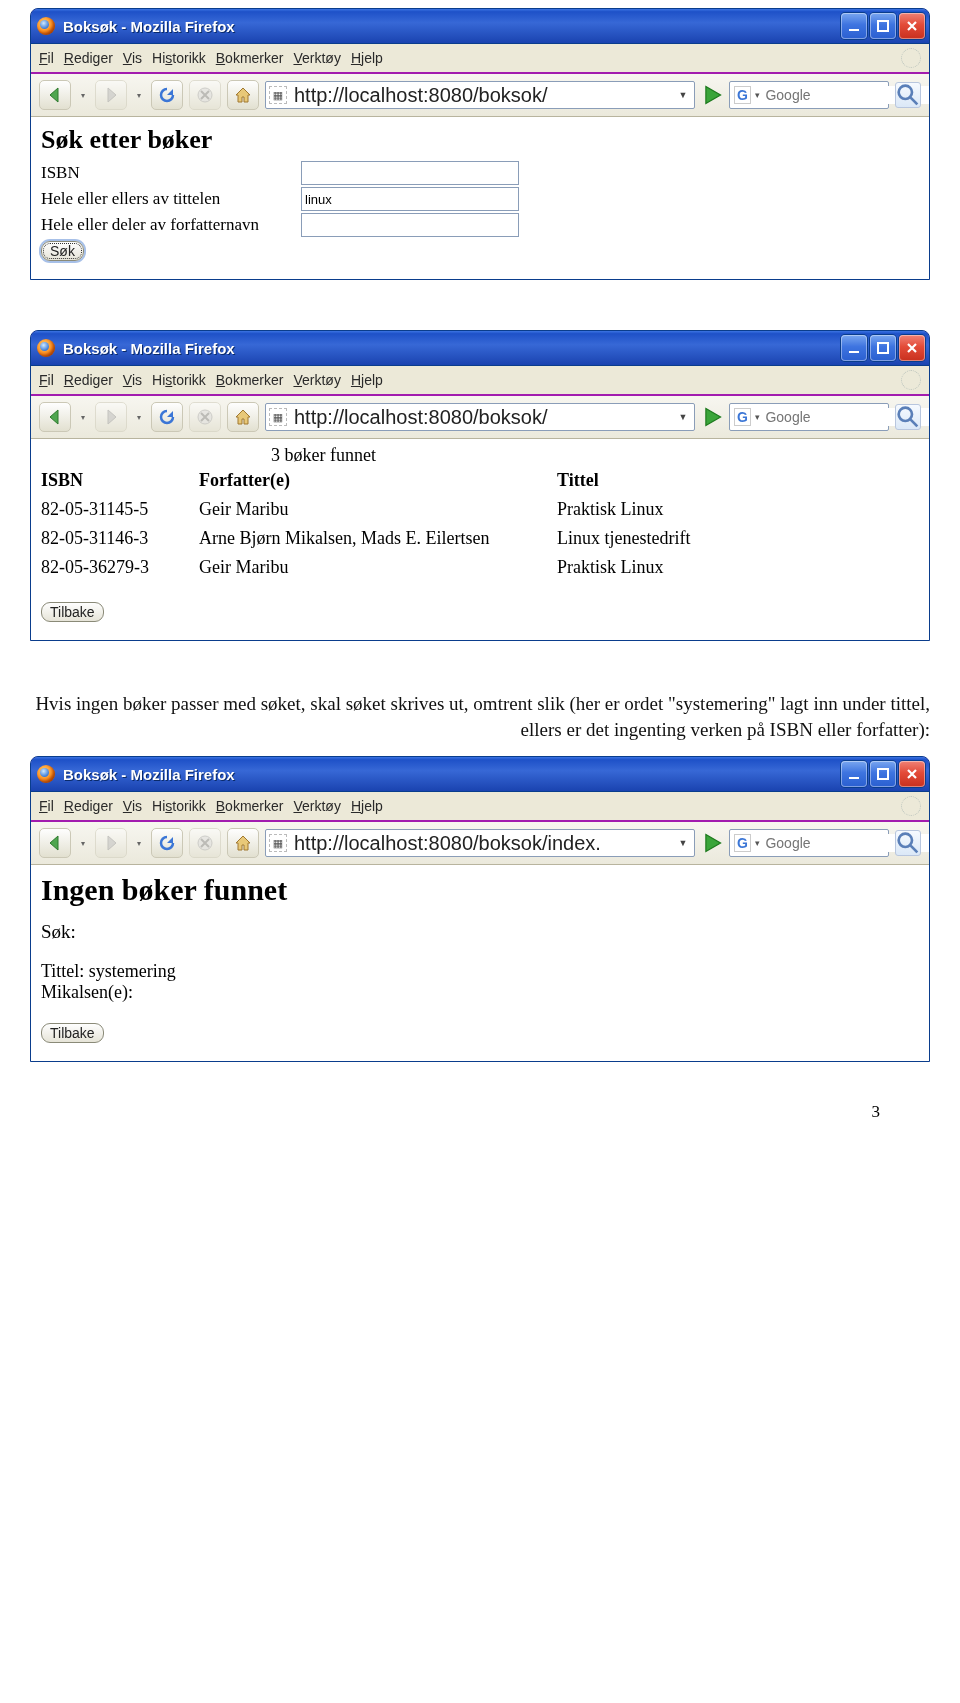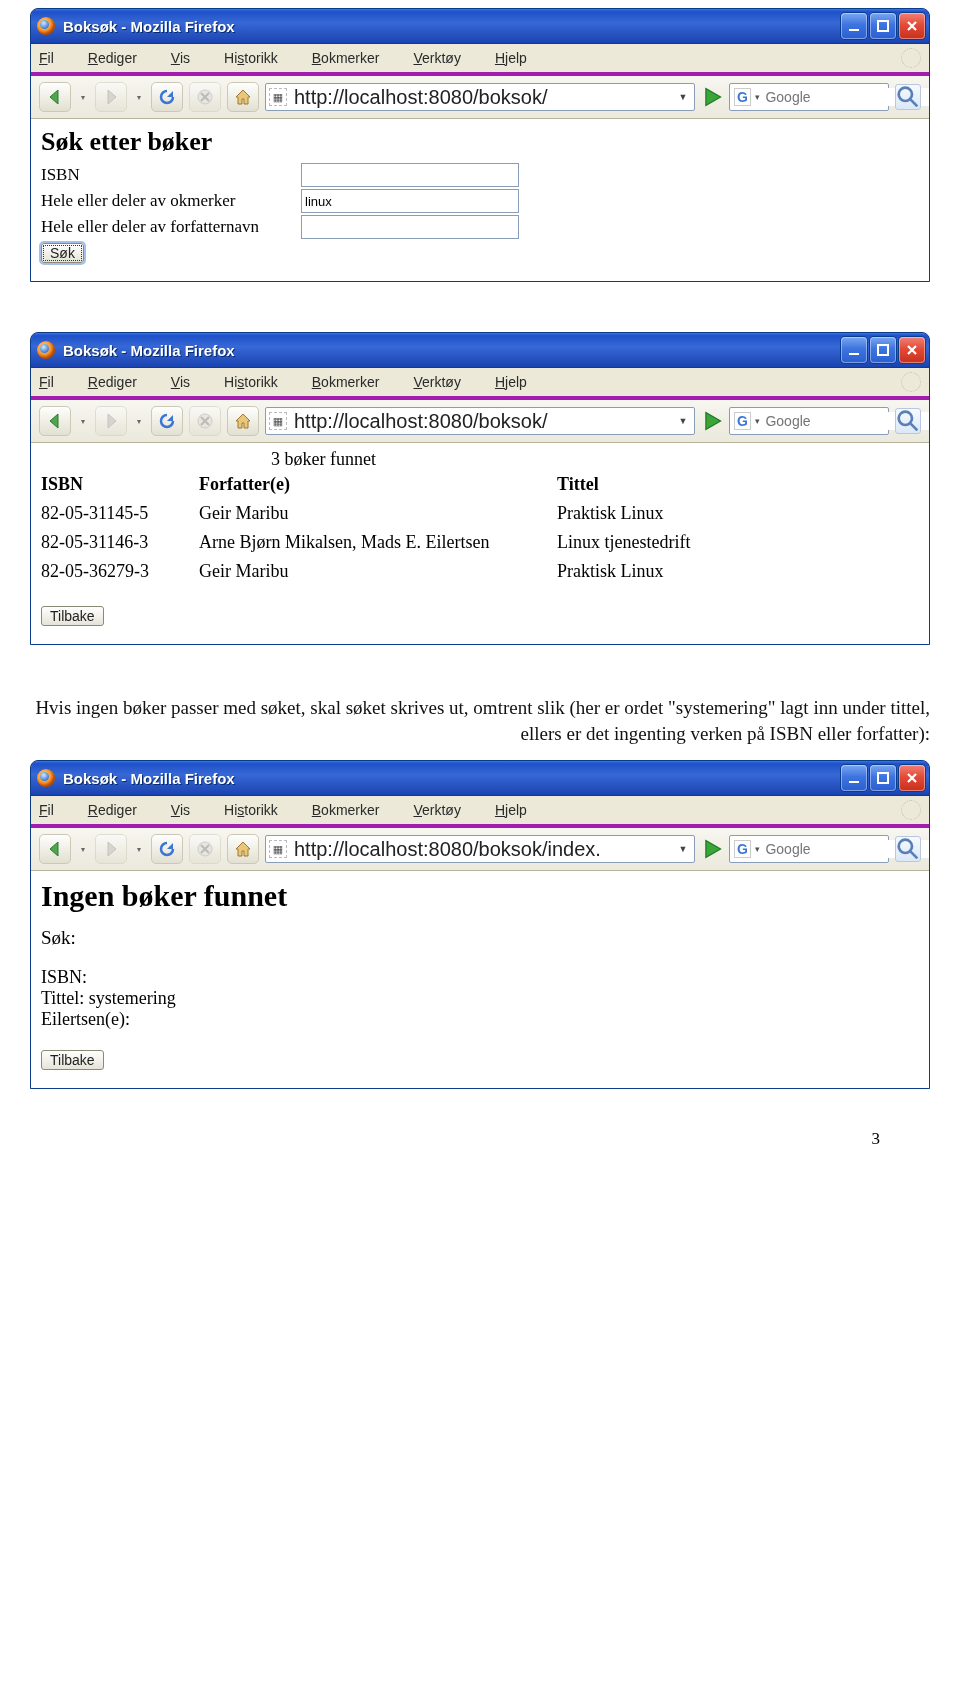--- a/index.html
+++ b/index.html
@@ -67,26 +67,26 @@
   }
   .winbtn.close {
     background: linear-gradient(to bottom, #f08276 0%, #e34b38 45%, #c8301e 100%);
   }
   .winbtn svg { width: 14px; height: 14px; }
 
   .menubar {
     background: #ece9d8;
     display:flex;
     align-items:center;
-    gap: 34px;
+    gap: 10px;
     padding: 4px 8px;
     font-family: Tahoma, Arial, sans-serif;
     font-size: 14px;
     color: #2a2a2a;
-    border-bottom: 4px solid #a21caf;
+    border-bottom: 2px solid #a21caf;
   }
   .menubar .spacer { flex:1; }
   .throbber {
     width: 18px; height:18px;
     border: 1px dotted #9aa; border-radius:50%;
     opacity:.6;
   }
   .menubar u { text-decoration: underline; }
 
   .toolbar {
@@ -178,21 +178,21 @@
     border:1px solid #8a9db8;
     font-family: Tahoma,Arial,sans-serif; font-size:13px;
     padding: 1px 3px;
   }
   .nativebtn {
     font-family: Tahoma, Arial, sans-serif;
     font-size: 14px;
     padding: 1px 8px;
     background: linear-gradient(to bottom,#fefefe,#e6e4d8);
     border: 1px solid #8a8a78;
-    border-radius: 3px;
+    border-radius: 9px;
     color:#222;
     cursor:pointer;
   }
   .nativebtn.focused { outline:1px dotted #333; outline-offset:-3px; box-shadow:0 0 0 2px #a7c0e8;}
 
   .result-table {
     font-family: "Times New Roman", Times, serif;
     font-size: 18px;
     border-collapse: collapse;
     margin-top: 2px;
@@ -313,21 +313,21 @@
         </div>
   </div>
 
   <div class="content">
     <h2 class="pagehead">Søk etter bøker</h2>
     <div class="formrow">
       <span class="lab">ISBN</span>
       <input type="text" value="" style="">
     </div>
     <div class="formrow">
-      <span class="lab">Hele eller deler av okmerker</span>
+      <span class="lab">Hele eller ellers av tittelen</span>
       <input type="text" value="linux" style="">
     </div>
     <div class="formrow">
       <span class="lab">Hele eller deler av forfatternavn</span>
       <input type="text" value="" style="">
     </div>
     <div style="margin-top:4px">
       <button class="nativebtn focused">Søk</button>
     </div>
   </div>
@@ -538,23 +538,22 @@
             <circle cx="7" cy="7" r="5" fill="none" stroke="#5a7fb8" stroke-width="2"></circle>
             <path d="M11 11 L16 16" stroke="#5a7fb8" stroke-width="2"></path>
           </svg>
         </div>
   </div>
 
   <div class="content">
     <h2 class="pagehead" style="font-size:30px">Ingen bøker funnet</h2>
     <div style="font-size:19px;margin:14px 0 18px 0">Søk:</div>
     <div style="font-size:18px">
-      <div><span>ISBN:</span> <span></span></div>
       <div><span>Tittel:</span> <span>systemering</span></div>
-      <div><span>Eilertsen(e):</span> <span></span></div>
+      <div><span>Mikalsen(e):</span> <span></span></div>
     </div>
     <div style="margin-top:20px">
       <button class="nativebtn">Tilbake</button>
     </div>
   </div>
 </div>
 
 <div class="pagenum">3</div>
 
 </div>

